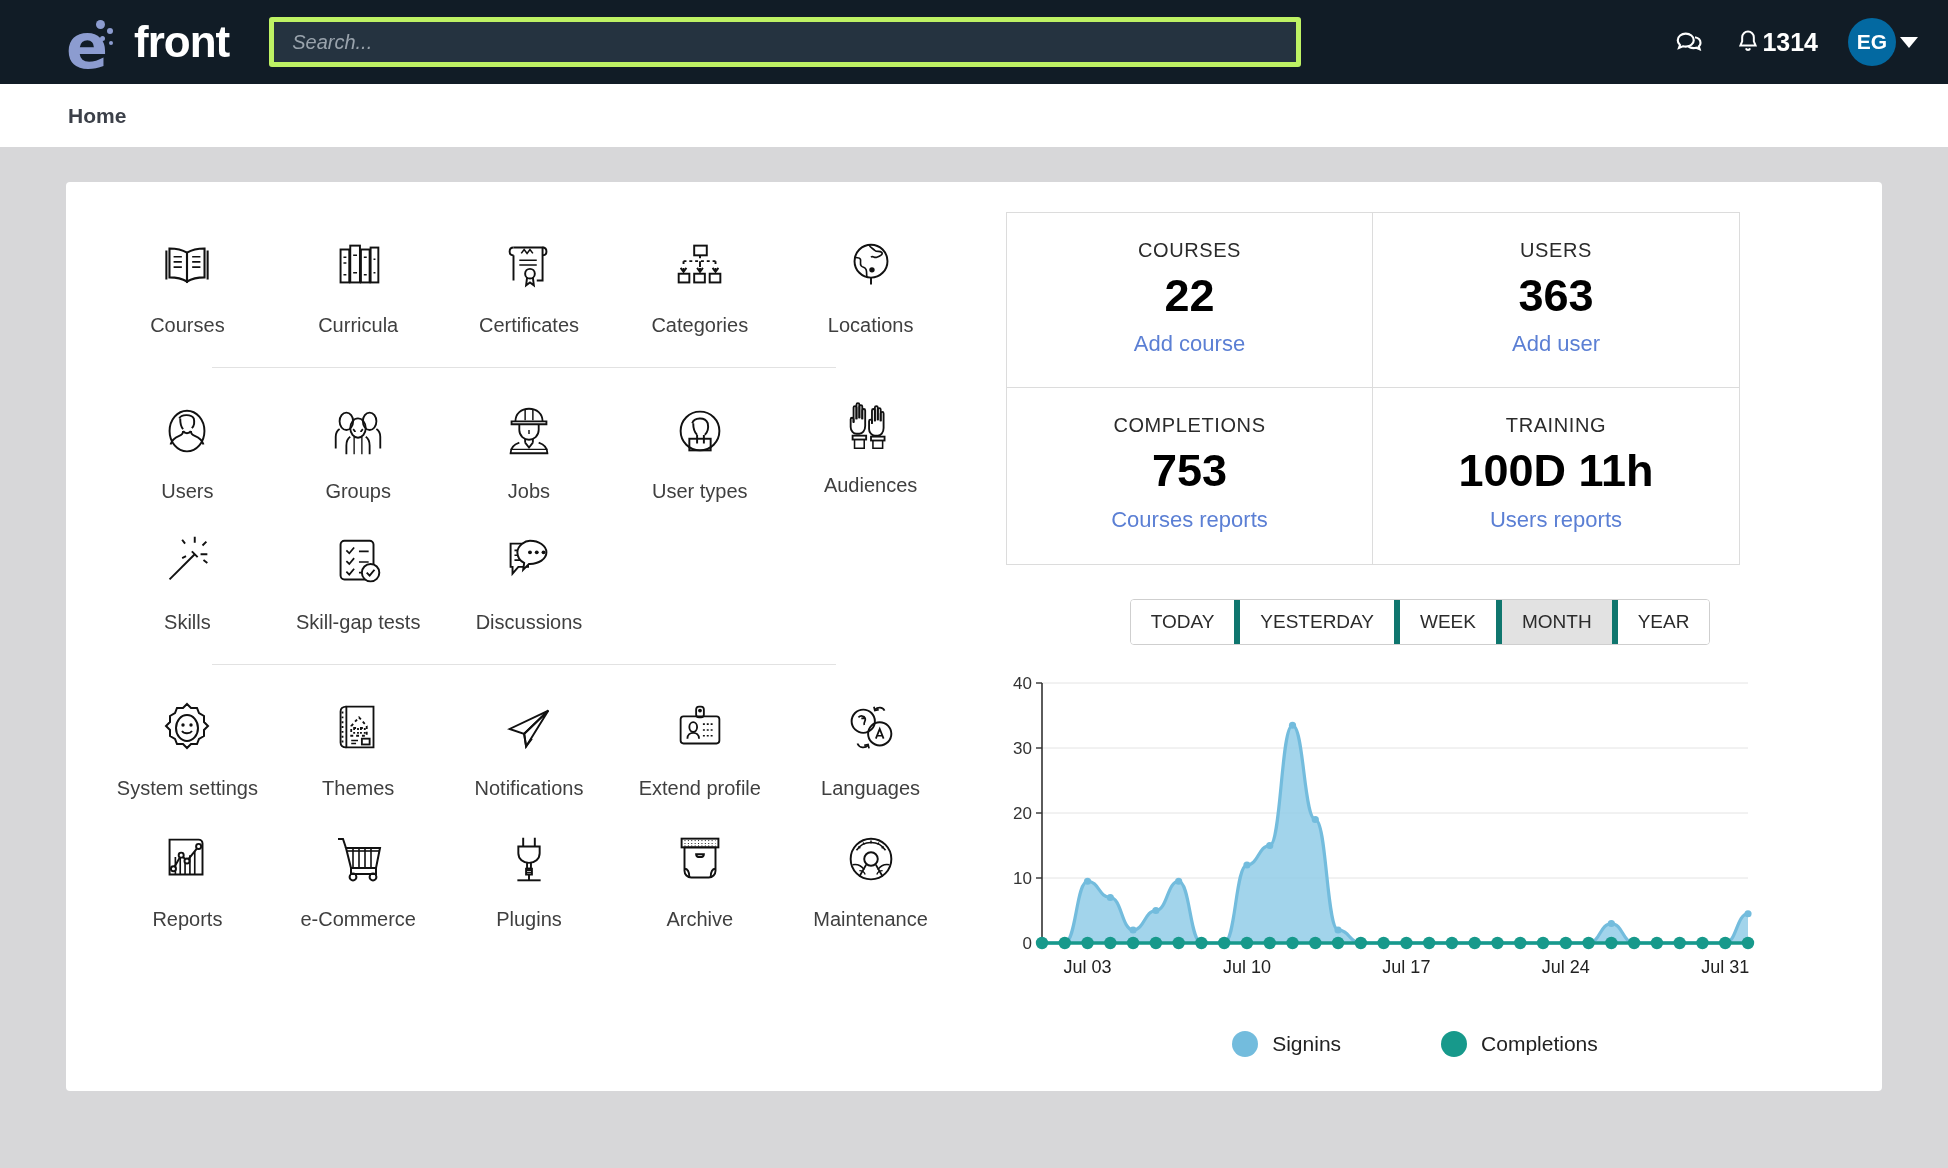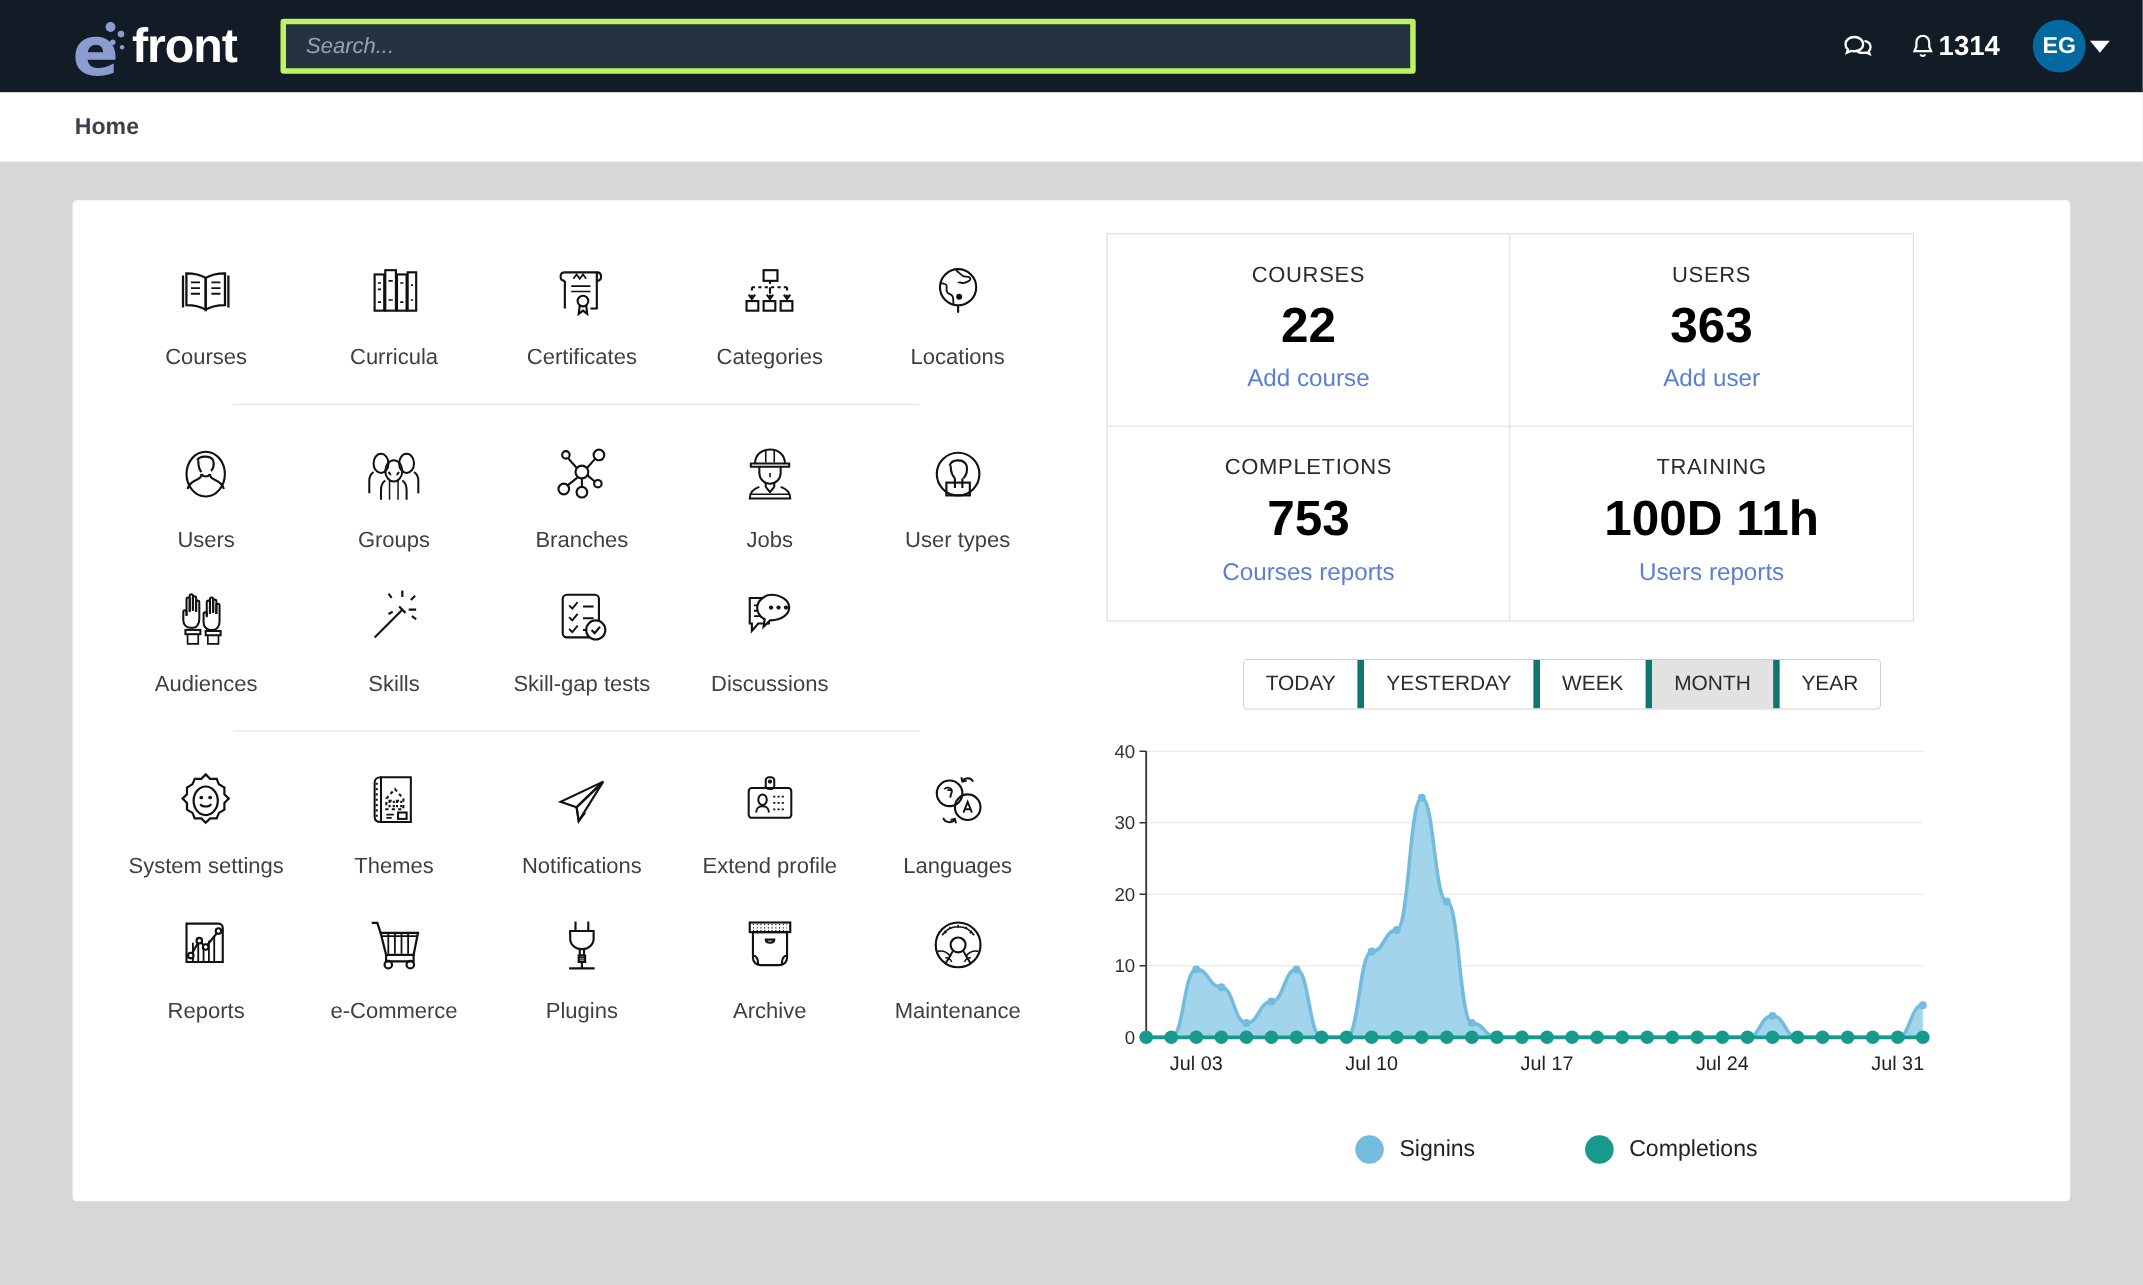--- a/index.html
+++ b/index.html
@@ -20,36 +20,36 @@
     position: relative; width: 48px; height: 52px;
   }
   .logo-e .ebody {
     position: absolute; left: 0; top: 10px;
     font-size: 62px; line-height: 42px; color: #8c9cd0;
     font-family: "DejaVu Sans", sans-serif; font-weight: 700;
   }
   .logo-e .dot { position: absolute; border-radius: 50%; background: #8c9cd0; }
   .logo-text {
     font-size: 44px; color: #ffffff; font-weight: 700;
-    letter-spacing: -1px; margin-left: 4px;
+    letter-spacing: -1px; margin-left: 18px;
   }
   .searchbox {
     margin-left: 40px; width: 1032px; height: 50px;
     background: #253340; border: 5px solid #bef264; border-radius: 3px;
     display: flex; align-items: center; padding: 0 18px;
   }
   .searchbox input {
     width: 100%; background: transparent; border: none; outline: none;
     color: #ffffff; font-size: 20px;
     font-family: "Liberation Sans", sans-serif;
   }
   .searchbox input::placeholder { color: #99a3ac; font-style: italic; }
   .top-right { margin-left: auto; display: flex; align-items: center; gap: 30px; }
   .icon-btn { color: #ffffff; display: flex; align-items: center; cursor: pointer; }
-  .bell-wrap { display: flex; align-items: flex-end; color: #fff; }
+  .bell-wrap { display: flex; align-items: flex-start; color: #fff; }
   .bell-count { font-size: 25px; font-weight: 700; }
   .avatar {
     width: 48px; height: 48px; border-radius: 50%;
     background: #0369a1; color: #fff; font-size: 21px; font-weight: 700;
     display: flex; align-items: center; justify-content: center;
   }
   .caret-down {
     width: 0; height: 0; border-left: 9px solid transparent;
     border-right: 9px solid transparent; border-top: 11px solid #ffffff;
     margin-left: 4px;
@@ -291,34 +291,20 @@
               <path d="M37 30c-1 1-2 2-2 3"></path>
               <ellipse cx="32" cy="29" rx="8" ry="10"></ellipse>
               <path d="M24 38c-3 2-4 5-4 9v9"></path>
               <path d="M40 38c3 2 4 5 4 9v9"></path>
               <path d="M28 38v18M36 38v18" stroke-width="1.4"></path>
             </svg>
           </span>
           <span class="lbl">Groups</span>
         </div>
 
-        <div class="tile">
-          <span class="glyph">
-            <svg width="62" height="62" viewBox="0 0 64 64" fill="none" stroke="#111" stroke-width="2">
-              <circle cx="32" cy="30" r="6"></circle>
-              <circle cx="17" cy="14" r="3.5"></circle>
-              <circle cx="48" cy="14" r="5"></circle>
-              <circle cx="15" cy="46" r="5"></circle>
-              <circle cx="32" cy="49" r="5"></circle>
-              <circle cx="47" cy="41" r="3.5"></circle>
-              <path d="M27 26l-8-9M37 26l8-9M28 35l-10 8M32 36v8M37 33l7 6"></path>
-            </svg>
-          </span>
-          <span class="lbl">Branches</span>
-        </div>
 
         <div class="tile">
           <span class="glyph">
             <svg width="62" height="62" viewBox="0 0 64 64" fill="none" stroke="#111" stroke-width="1.9">
               <path d="M18 22c0-8 6-13 14-13s14 5 14 13"></path>
               <path d="M14 22h36v3H14z"></path>
               <path d="M28 10v11M36 10v11" stroke-width="1.5"></path>
               <path d="M22 25v6c0 6 5 10 10 10s10-4 10-10v-6"></path>
               <path d="M32 31v4" stroke-width="1.5"></path>
               <path d="M28 40v4M36 40v4"></path>

